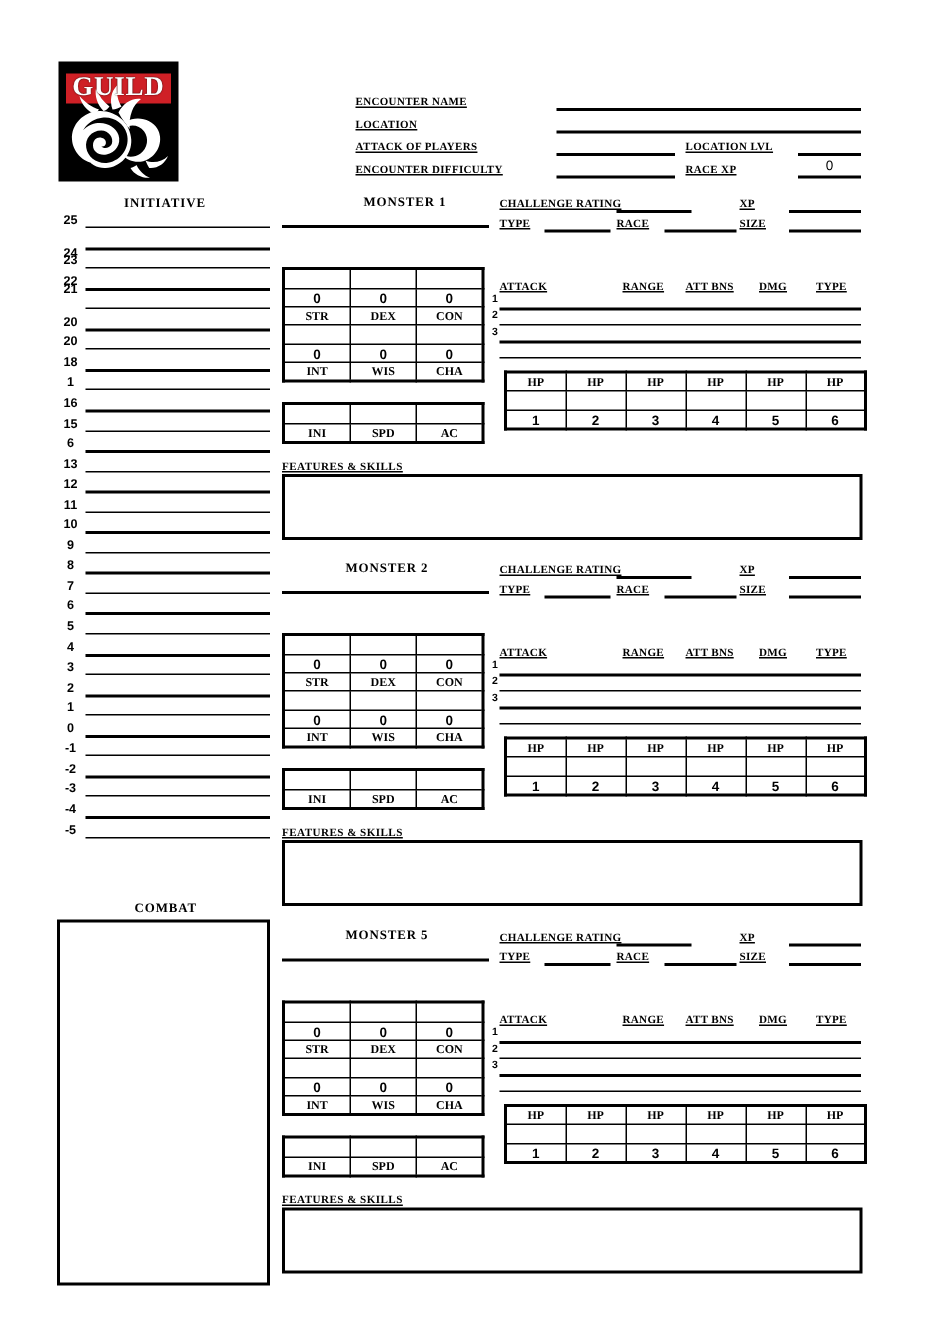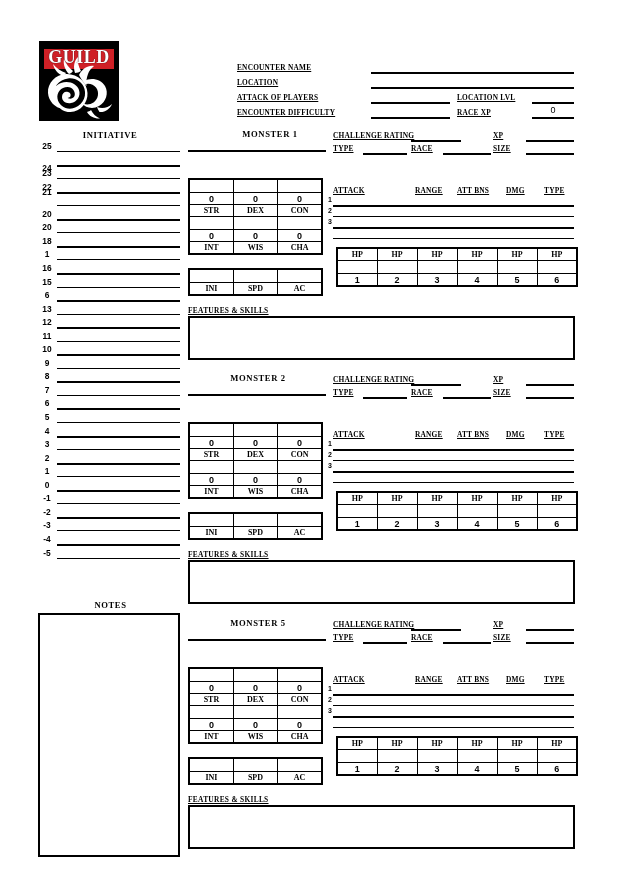--- a/index.html
+++ b/index.html
@@ -239,21 +239,21 @@
       <div class="init-num" style="left: 39px; top: 506.85px;">-2</div>
       <div class="init-line rule-heavy" style="top: 516.85px; height: 0px;"></div>
       <div class="init-num" style="left: 39px; top: 520.4px;">-3</div>
       <div class="init-line rule-light" style="top: 530.4px; height: 0px;"></div>
       <div class="init-num" style="left: 39px; top: 533.95px;">-4</div>
       <div class="init-line rule-heavy" style="top: 543.95px; height: 0px;"></div>
       <div class="init-num" style="left: 39px; top: 547.5px;">-5</div>
       <div class="init-line rule-light" style="top: 557.5px; height: 0px;"></div>
     </div>
 
-  <div class="abs sec-title" style="left:38px; top:600px; width:145px;">NOTES</div>
+  <div class="abs sec-title" style="left:38px; top:600px; width:145px;">COMBAT</div>
   <div class="abs notes-box" style="left:38px; top:613px; width:138px; height:240px;"></div>
 
   <div id="monster-blocks">
       <div>
 
       <div class="abs sec-title" style="left:200px; top:129px; width:140px;">MONSTER 1</div>
       <div class="abs rule-heavy" style="left:188px; top:150px; width:138px; height:0;"></div>
 
       <div class="abs lbl" style="left:333px; top:131px; font-size:7.4px;">CHALLENGE RATING</div>
       <div class="abs rule-heavy" style="left:411px; top:140px; width:50px; height:0;"></div>

